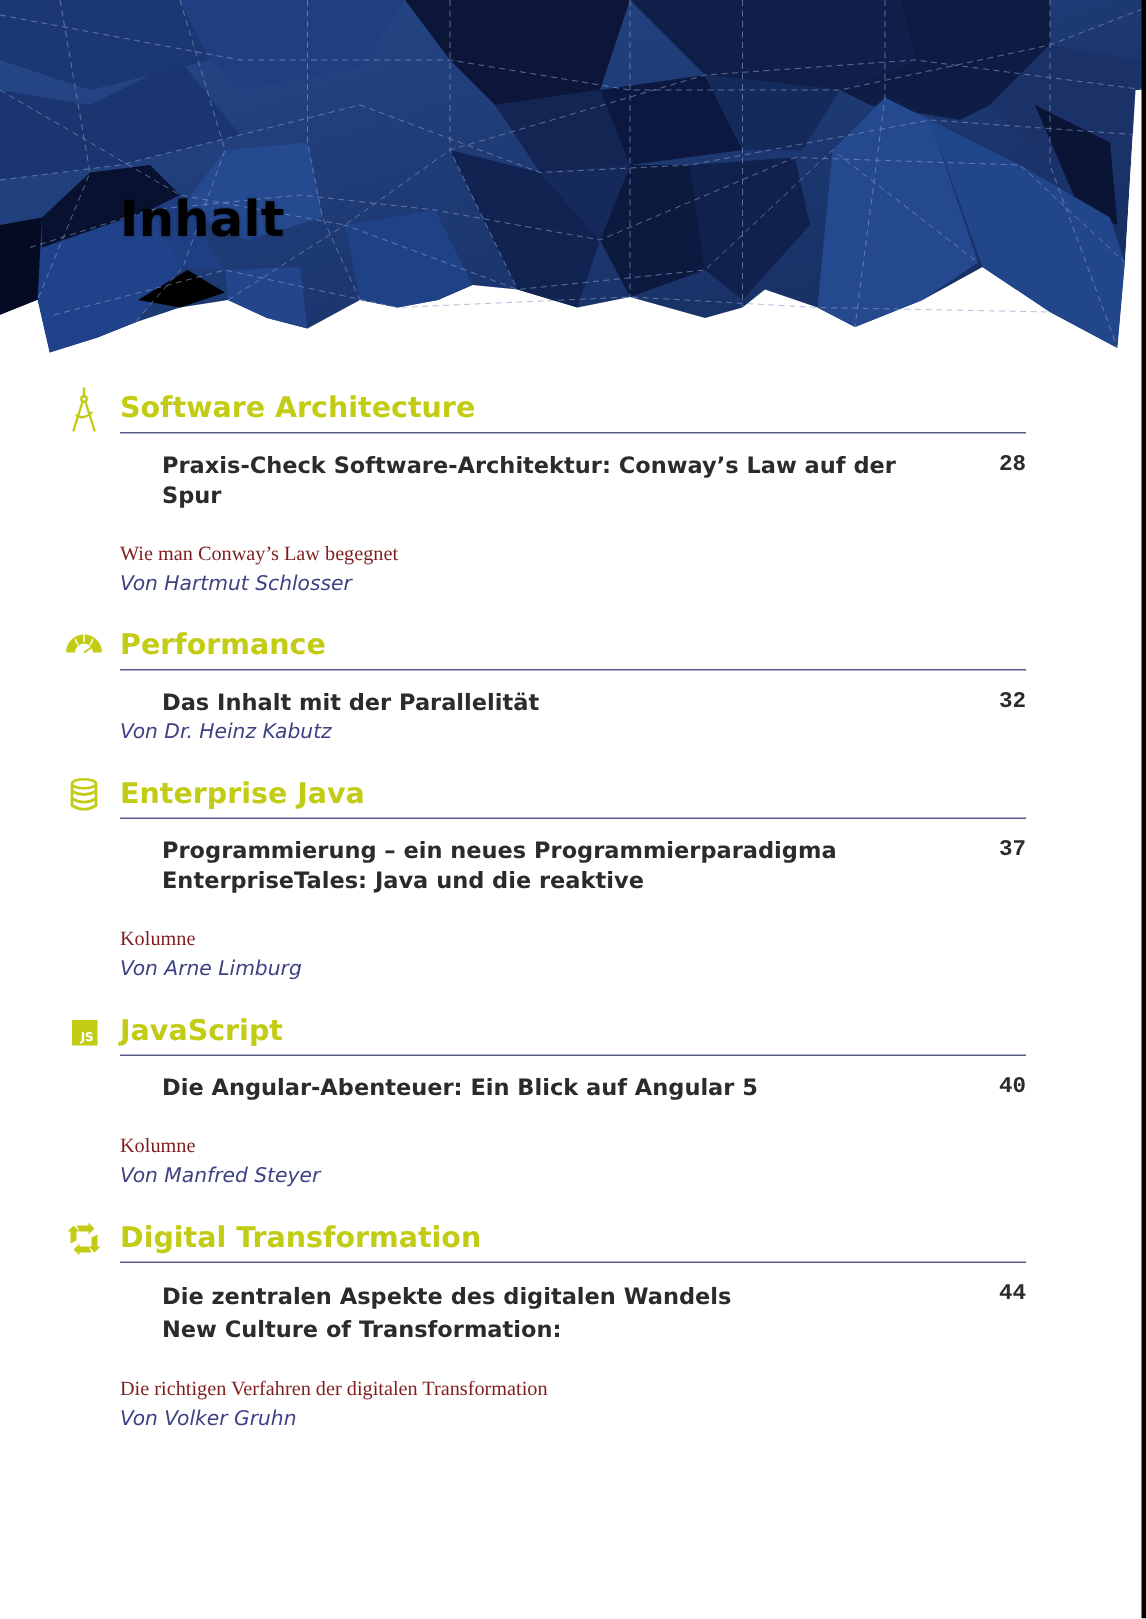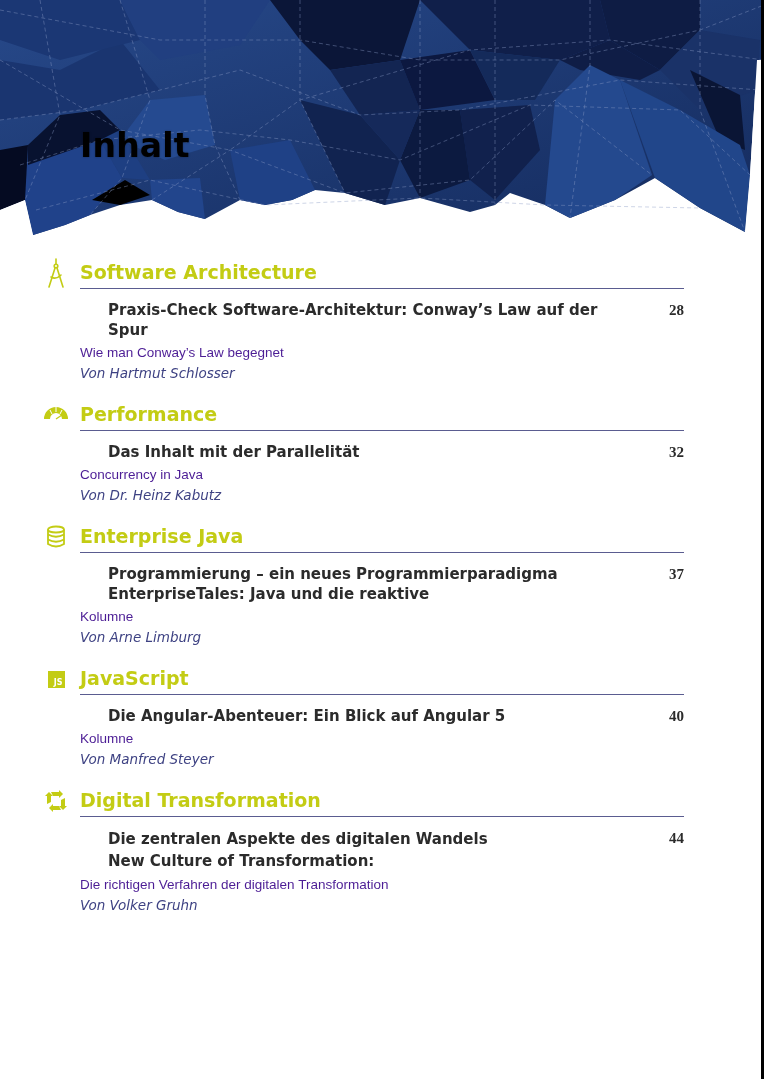--- a/index.html
+++ b/index.html
@@ -39,25 +39,25 @@
     font-family: "DejaVu Sans", sans-serif;
   }
   .article { position: relative; margin-left: 40px; padding-top: 11px; }
   .article-title {
     color: #2b2b2b; font-size: 15px; font-weight: bold; line-height: 20px;
     font-family: "DejaVu Sans", sans-serif; width: 520px; margin-left: 28px;
   }
   .article-page {
     position: absolute; right: 0; top: 11px;
     color: #2b2b2b; font-size: 15px; font-weight: bold; line-height: 20px;
+    font-family: Liberation Mono, monospace;
+  }
+  .article-subtitle {
+    color: #7f1d1d; font-size: 13.5px; line-height: 21px; margin-top: 18px;
     font-family: Liberation Serif, serif;
-  }
-  .article-subtitle {
-    color: #4c1d95; font-size: 13.5px; line-height: 21px; margin-top: 2px;
-    font-family: Liberation Sans, sans-serif;
   }
   .article-author {
     color: #3e4283; font-size: 13.5px; font-style: italic; line-height: 21px;
     font-family: "DejaVu Sans", sans-serif;
   }
   .js-badge {
     width: 17px; height: 17px; background: #c3cc14; color: #fff;
     font-size: 8px; font-weight: bold; display: flex; align-items: flex-end; justify-content: flex-end;
     padding: 0 2px 1px 0; box-sizing: border-box; font-family: "DejaVu Sans", sans-serif; text-align: right;
   }
@@ -164,21 +164,20 @@
             <line x1="20" y1="5" x2="18" y2="9"></line>
           </g>
           <line x1="14" y1="14" x2="23" y2="8" stroke="#c3cc14" stroke-width="1.3"></line>
         </svg>
       </span>
       <span class="section-title">Performance</span>
     </div>
     <div class="article">
       <div class="article-title">Das Inhalt mit der Parallelität</div>
       <div class="article-page">32</div>
-      <div class="article-subtitle">Concurrency in Java</div>
       <div class="article-author">Von Dr. Heinz Kabutz</div>
     </div>
   </div>
 
   <div class="section">
     <div class="section-head">
       <span class="section-icon">
         <svg width="20" height="24" viewBox="0 0 20 24">
           <g stroke="#c3cc14" stroke-width="1.8" fill="none">
             <ellipse cx="10" cy="4.5" rx="8" ry="3"></ellipse>

